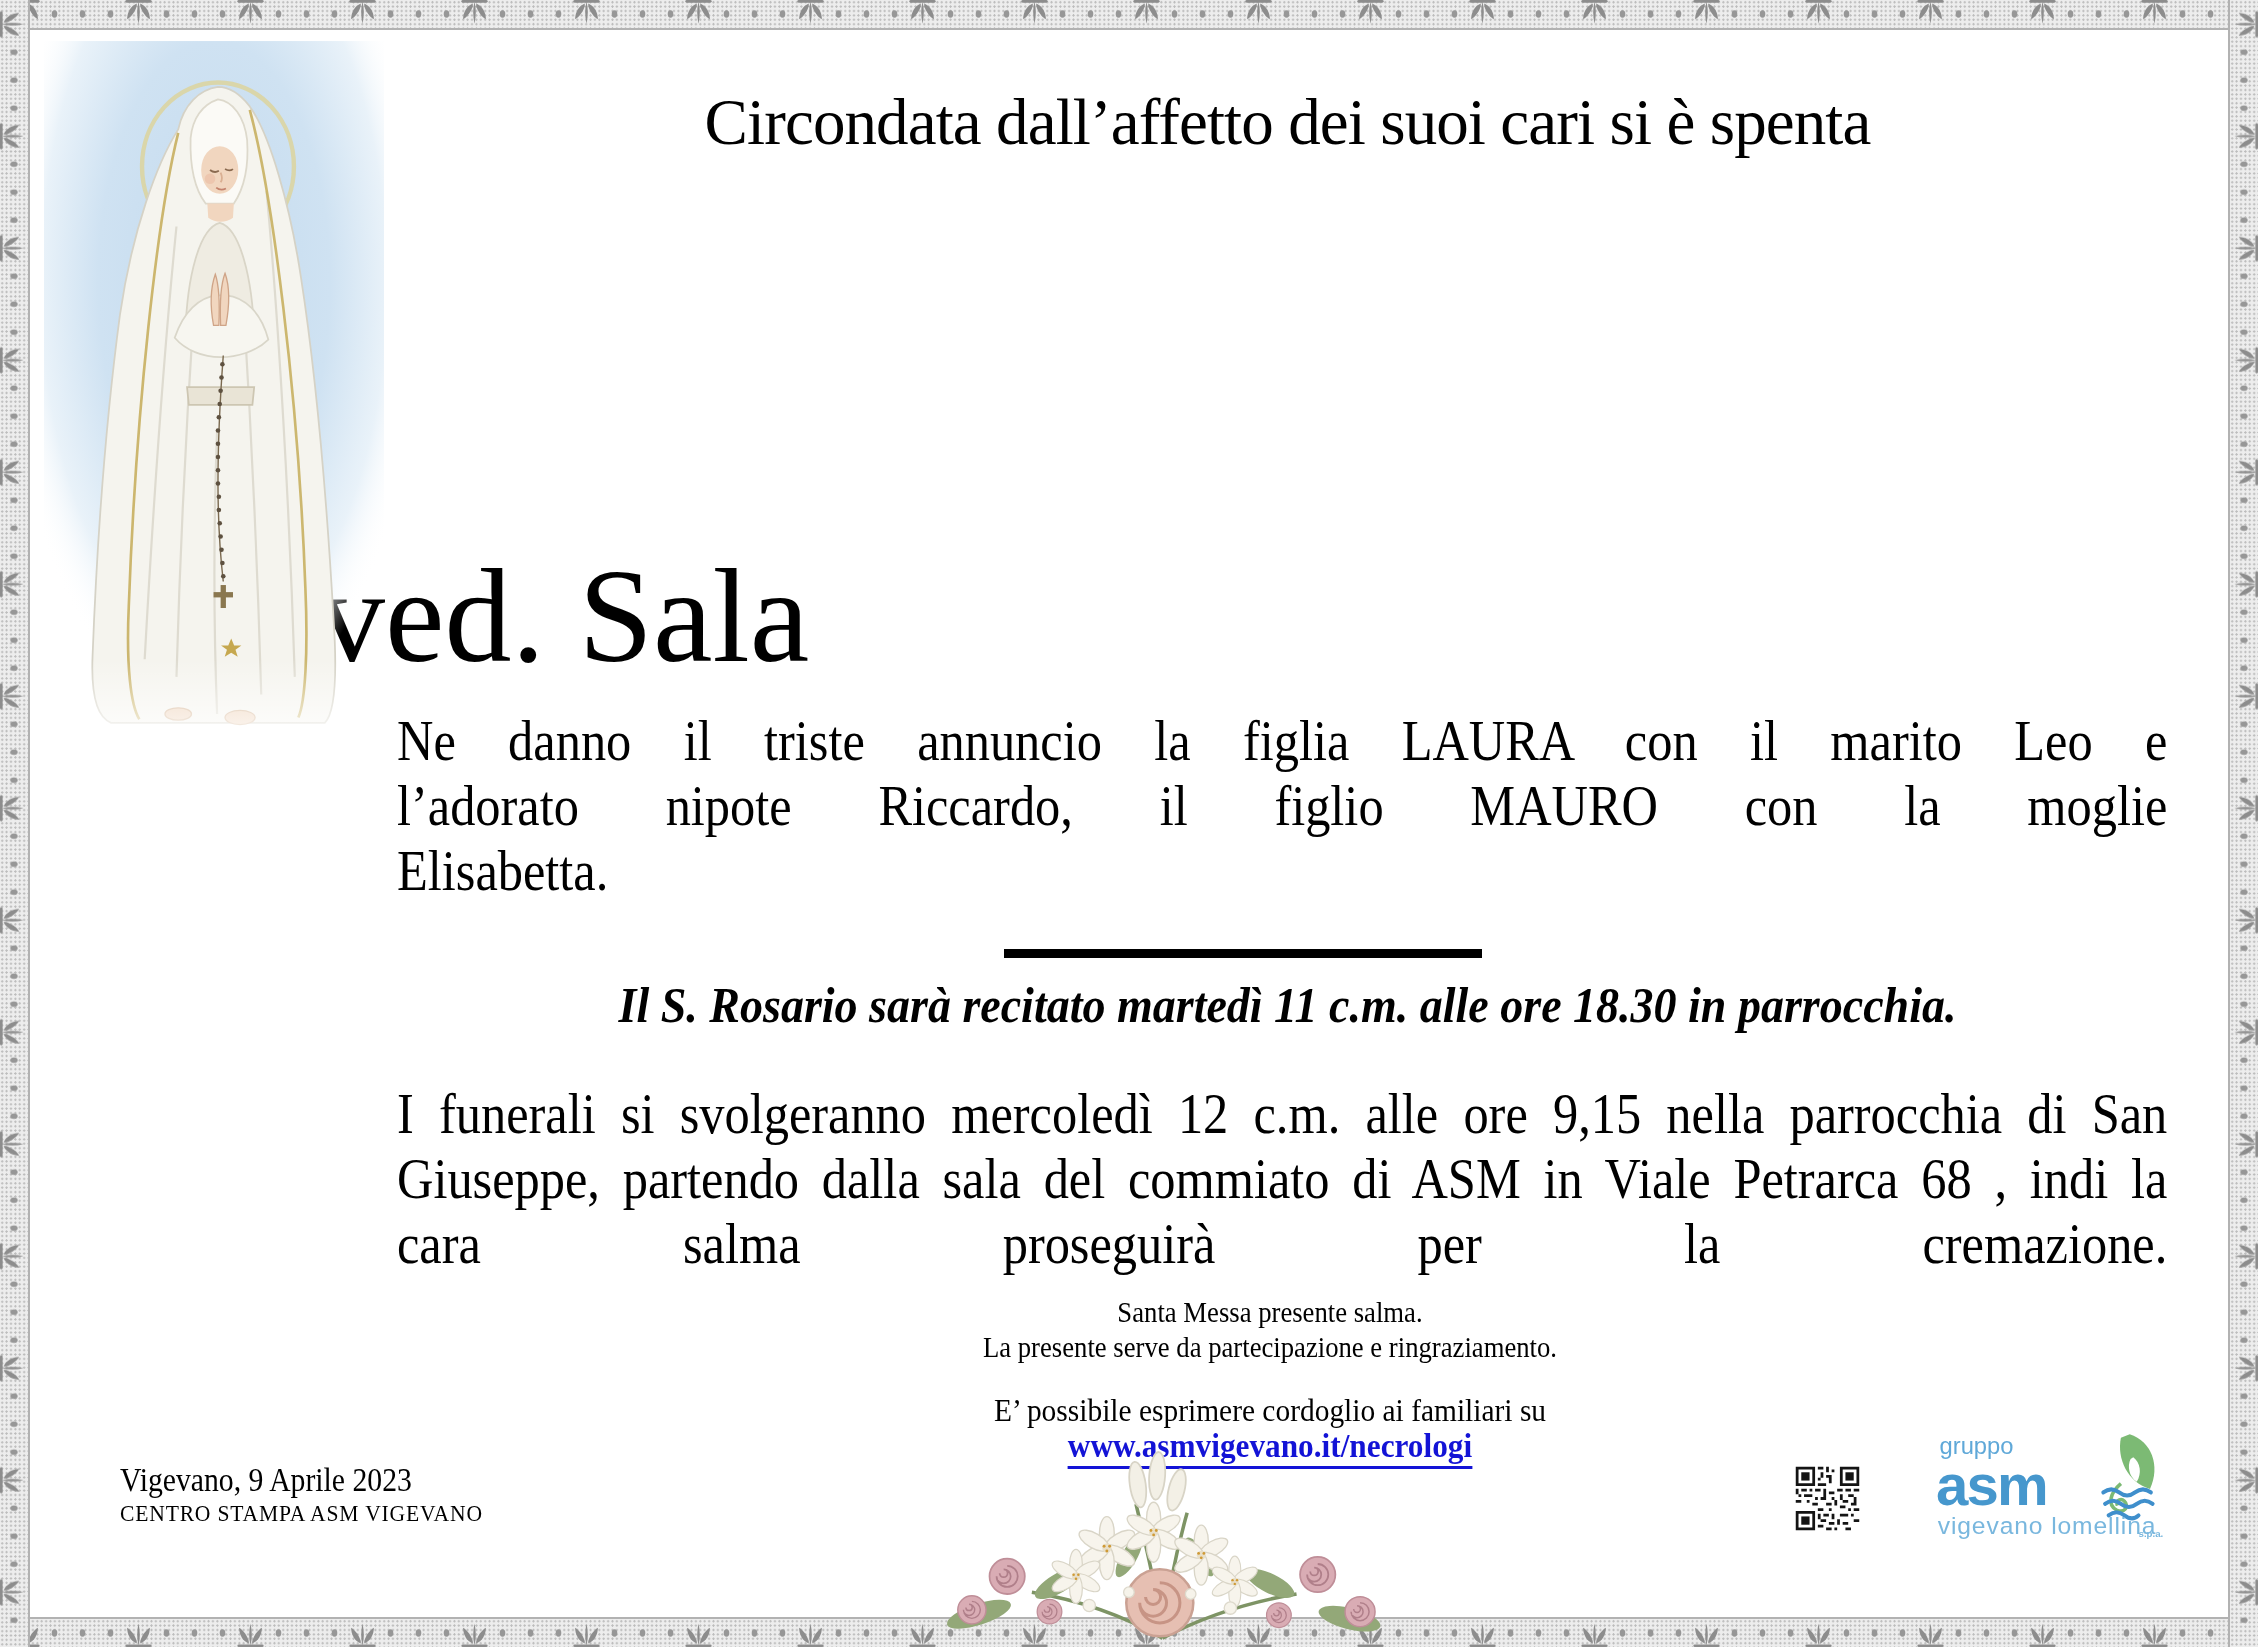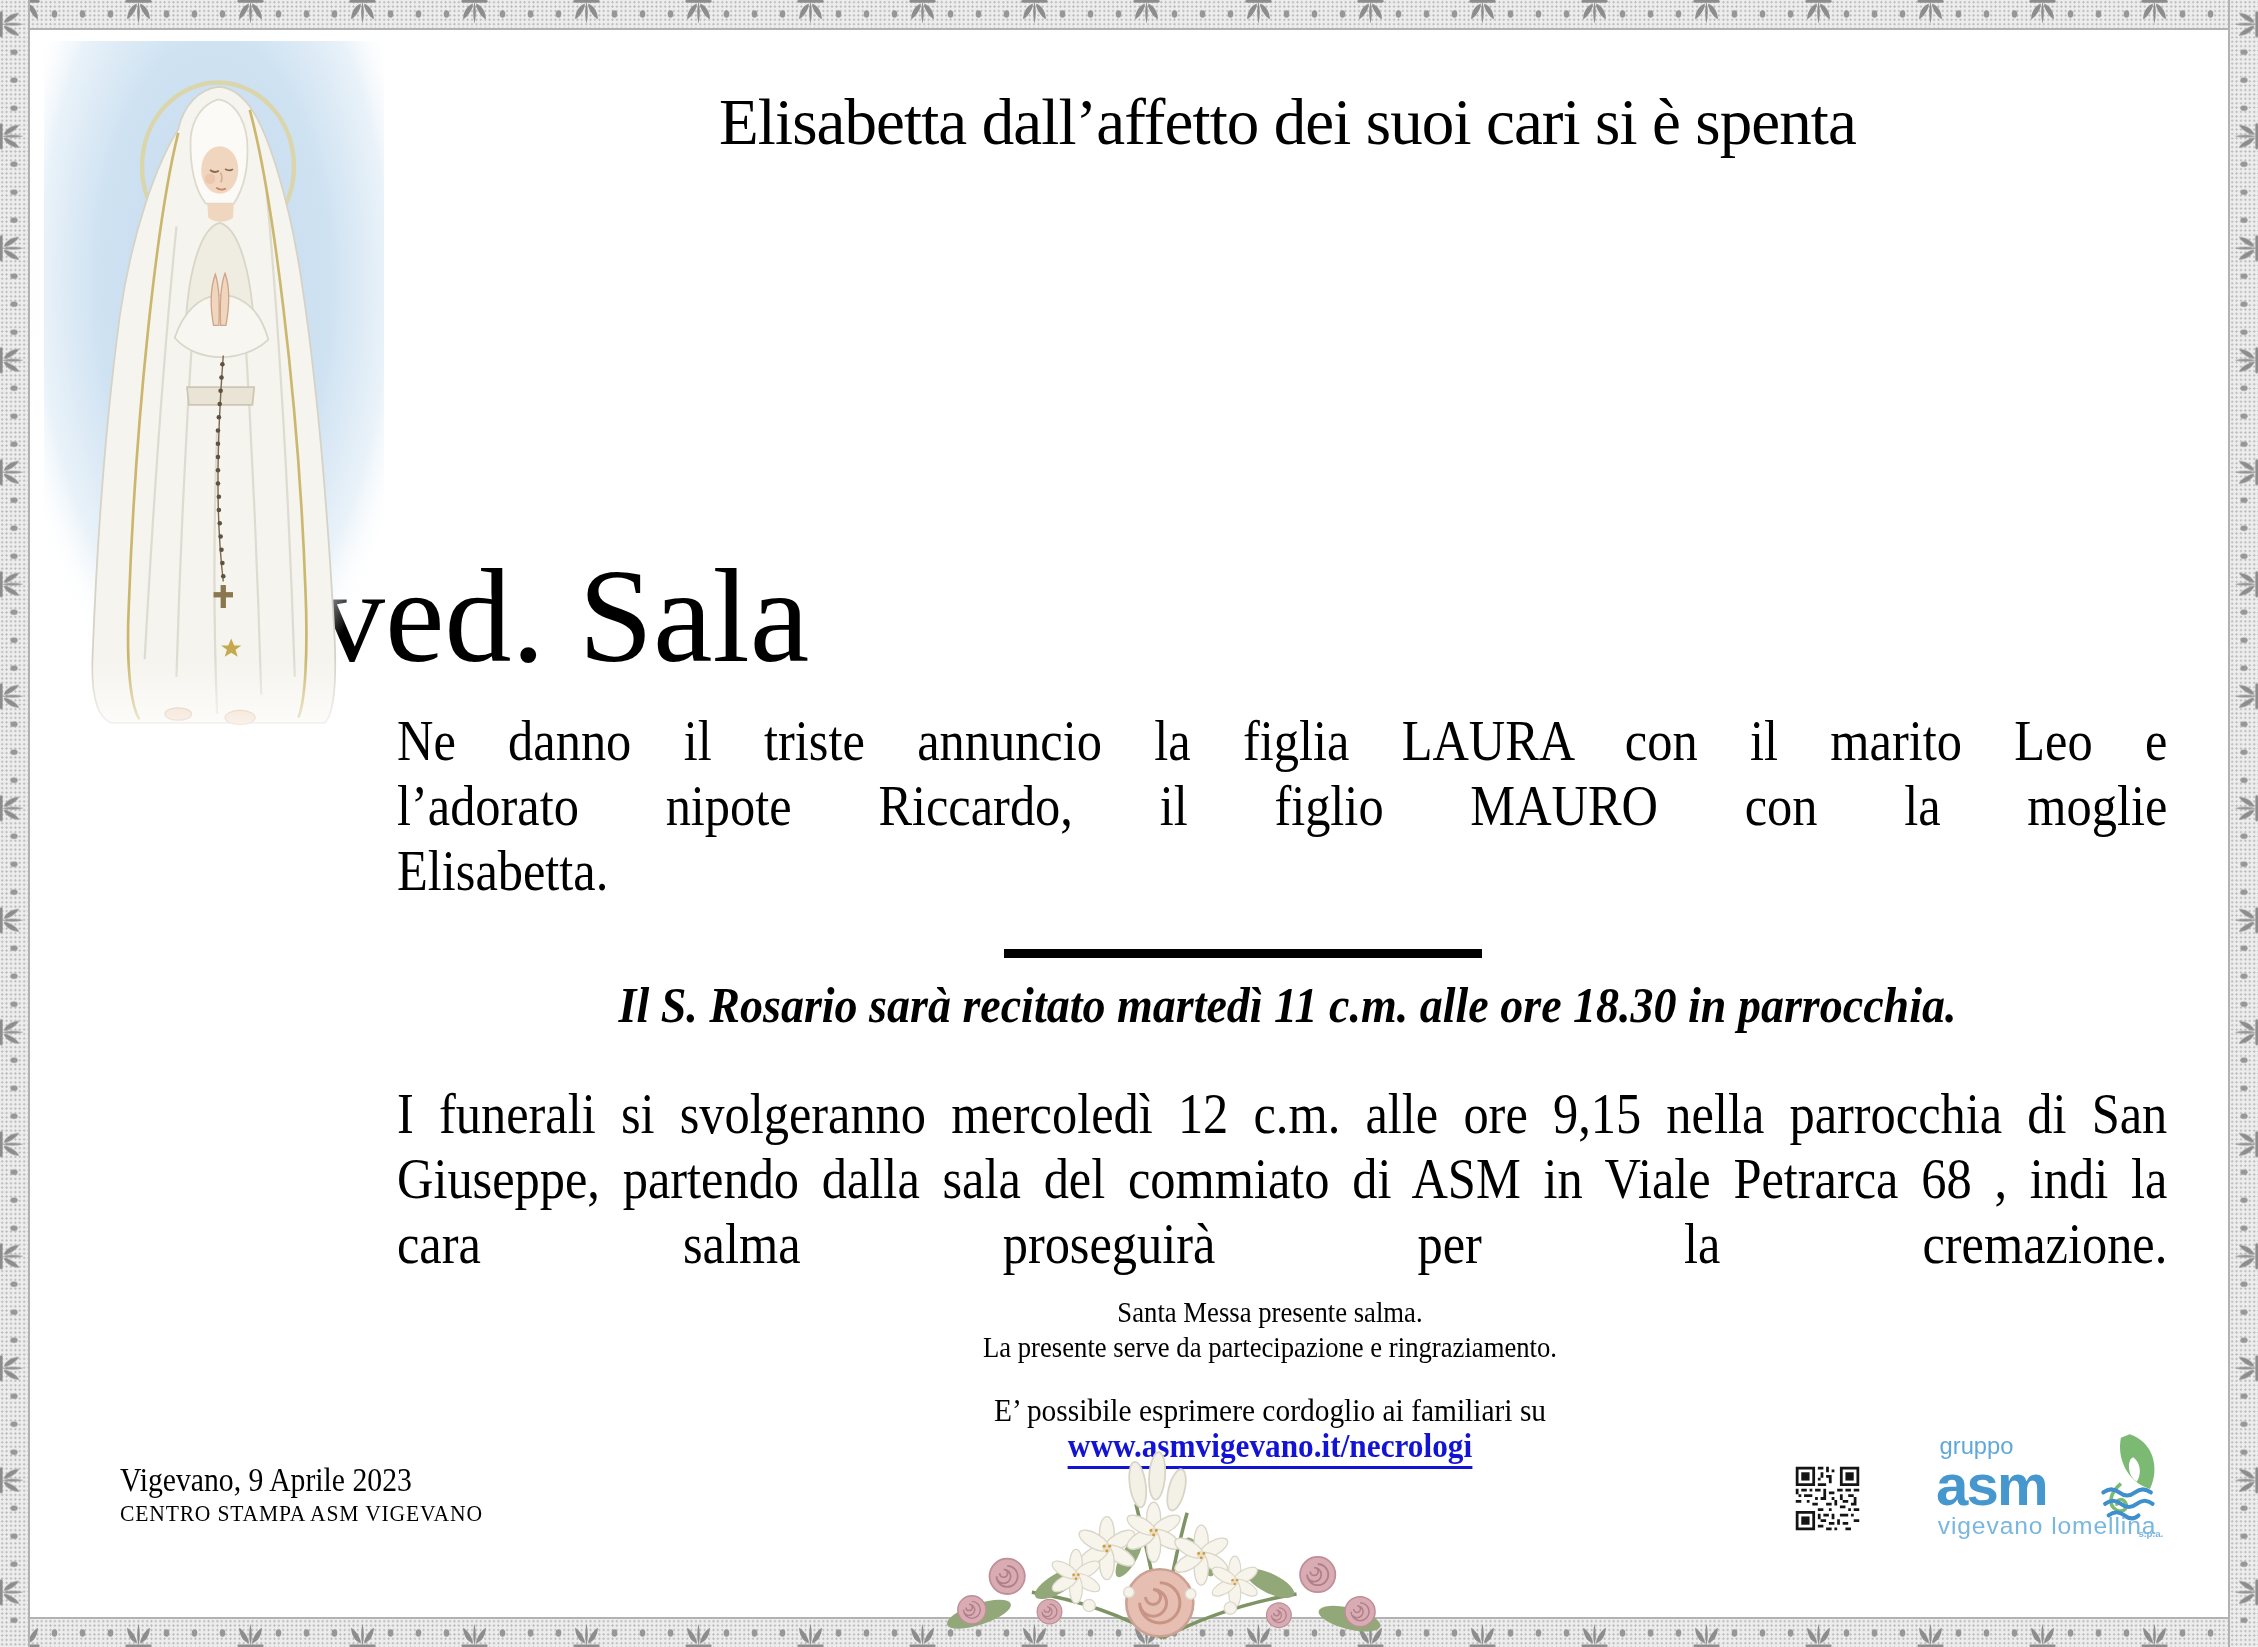--- a/index.html
+++ b/index.html
@@ -169,21 +169,21 @@
     <rect x="200" y="616" width="6" height="26" fill="#8a774f"></rect>
     <rect x="192" y="624" width="22" height="6" fill="#8a774f"></rect>
     <path transform="translate(212,688) scale(1.15)" fill="#c6a84f" d="M0 -10 L2.9 -3.1 L10 -3.1 L4.2 1.2 L6.4 8.1 L0 4 L-6.4 8.1 L-4.2 1.2 L-10 -3.1 L-2.9 -3.1 Z"></path>
     <g fill="#eed2b8" stroke="#d4b291" stroke-width="1.5">
       <ellipse cx="152" cy="762" rx="15" ry="7"></ellipse>
         <ellipse cx="222" cy="766" rx="17" ry="8"></ellipse>
     </g>
     <rect x="0" y="700" width="385" height="105" fill="url(#fadeB)"></rect>
   </svg>
 
-  <div class="abs center-col intro">Elisabetta dall’affetto dei suoi cari si è spenta</div>
+  <div class="abs center-col intro">Circondata dall’affetto dei suoi cari si è spenta</div>
   <div class="abs widow">ved. Sala</div>
 
   <div class="abs para para1">
     <div class="jline">Ne danno il triste annuncio la figlia LAURA con il marito Leo e</div>
     <div class="jline">l’adorato nipote Riccardo, il figlio MAURO con la moglie</div>
     <div class="jline jline-last">Elisabetta.</div>
   </div>
 
   <div class="abs divider"></div>
 

